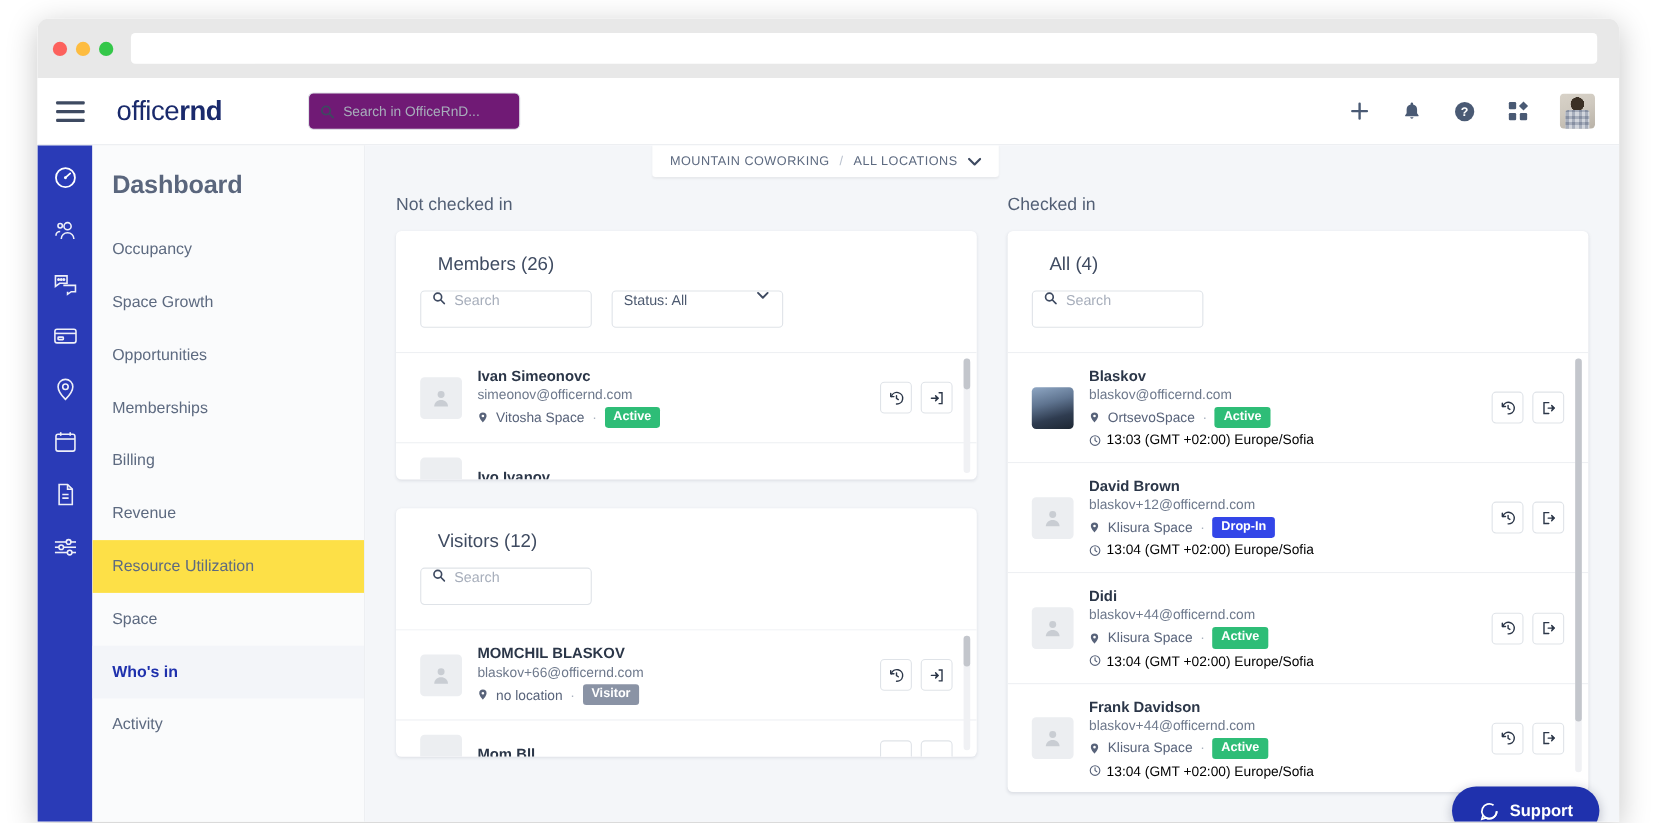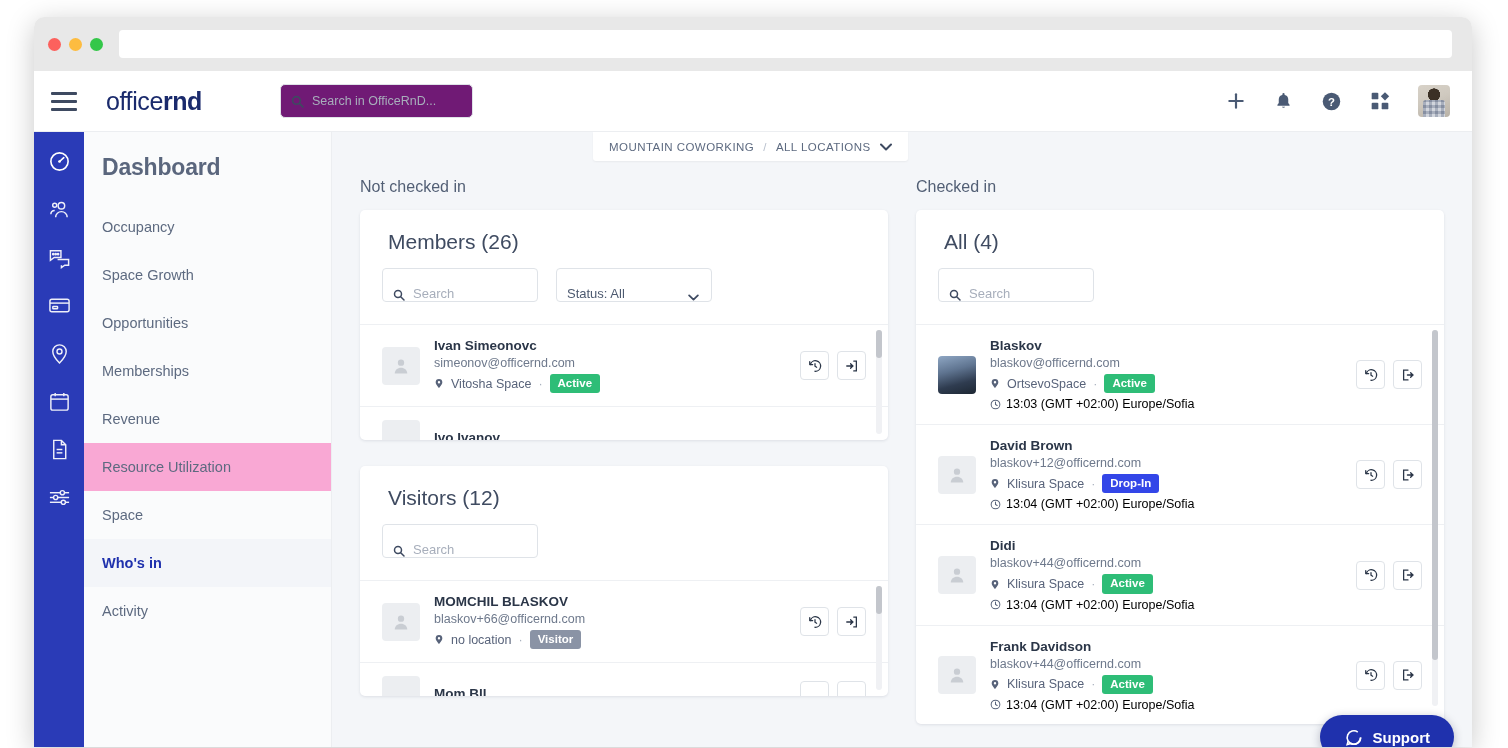--- a/index.html
+++ b/index.html
@@ -148,21 +148,21 @@
     letter-spacing: -0.2px;
   }
   .nav-item {
     height: 48px;
     display: flex; align-items: center;
     padding-left: 18px;
     font-size: 14.5px;
     color: #5d6a80;
     cursor: pointer;
   }
-  .nav-item.hovered { background: #f9a8d4; }
+  .nav-item.hovered { background: #fde047; }
   .nav-item.active {
     background: #f3f5f9;
     color: #1f31ad;
     font-weight: 700;
   }
 
   
   .main {
     flex: 1;
     background: #f4f6f9;
@@ -200,32 +200,32 @@
   }
   .card {
     background: #ffffff;
     border-radius: 5px;
     box-shadow: 0 1px 3px rgba(20,30,60,.10);
     padding: 20px 0 0 0;
     margin-bottom: 26px;
     overflow: hidden;
   }
   .card-title {
-    font-size: 21px; color: #3f4b61;
-    padding: 0 22px 14px 28px;
+    font-size: 17px; color: #3f4b61;
+    padding: 0 22px 14px 38px;
   }
   .card-controls {
     display: flex; gap: 18px;
     padding: 0 22px 22px 22px;
   }
   .field {
     height: 34px;
     border: 1px solid #dfe3e8;
     border-radius: 4px;
-    display: flex; align-items: flex-end;
+    display: flex; align-items: flex-start;
     gap: 8px; padding: 0 10px;
     background: #fff;
     font-size: 13px;
     color: #a7aebb;
   }
   .field.search { width: 156px; }
   .field.select {
     width: 156px;
     justify-content: space-between;
     color: #4d5a70;
@@ -459,20 +459,23 @@
       <div class="nav-item">
         <span>Space Growth</span>
         </div>
       <div class="nav-item">
         <span>Opportunities</span>
         </div>
       <div class="nav-item">
         <span>Memberships</span>
         </div>
       <div class="nav-item">
+        <span>Billing</span>
+        </div>
+      <div class="nav-item">
         <span>Revenue</span>
         </div>
       <div class="nav-item hovered">
         <span>Resource Utilization</span>
         </div>
       <div class="nav-item">
         <span>Space</span>
         </div>
       <div class="nav-item active">
         <span>Who's in</span>

